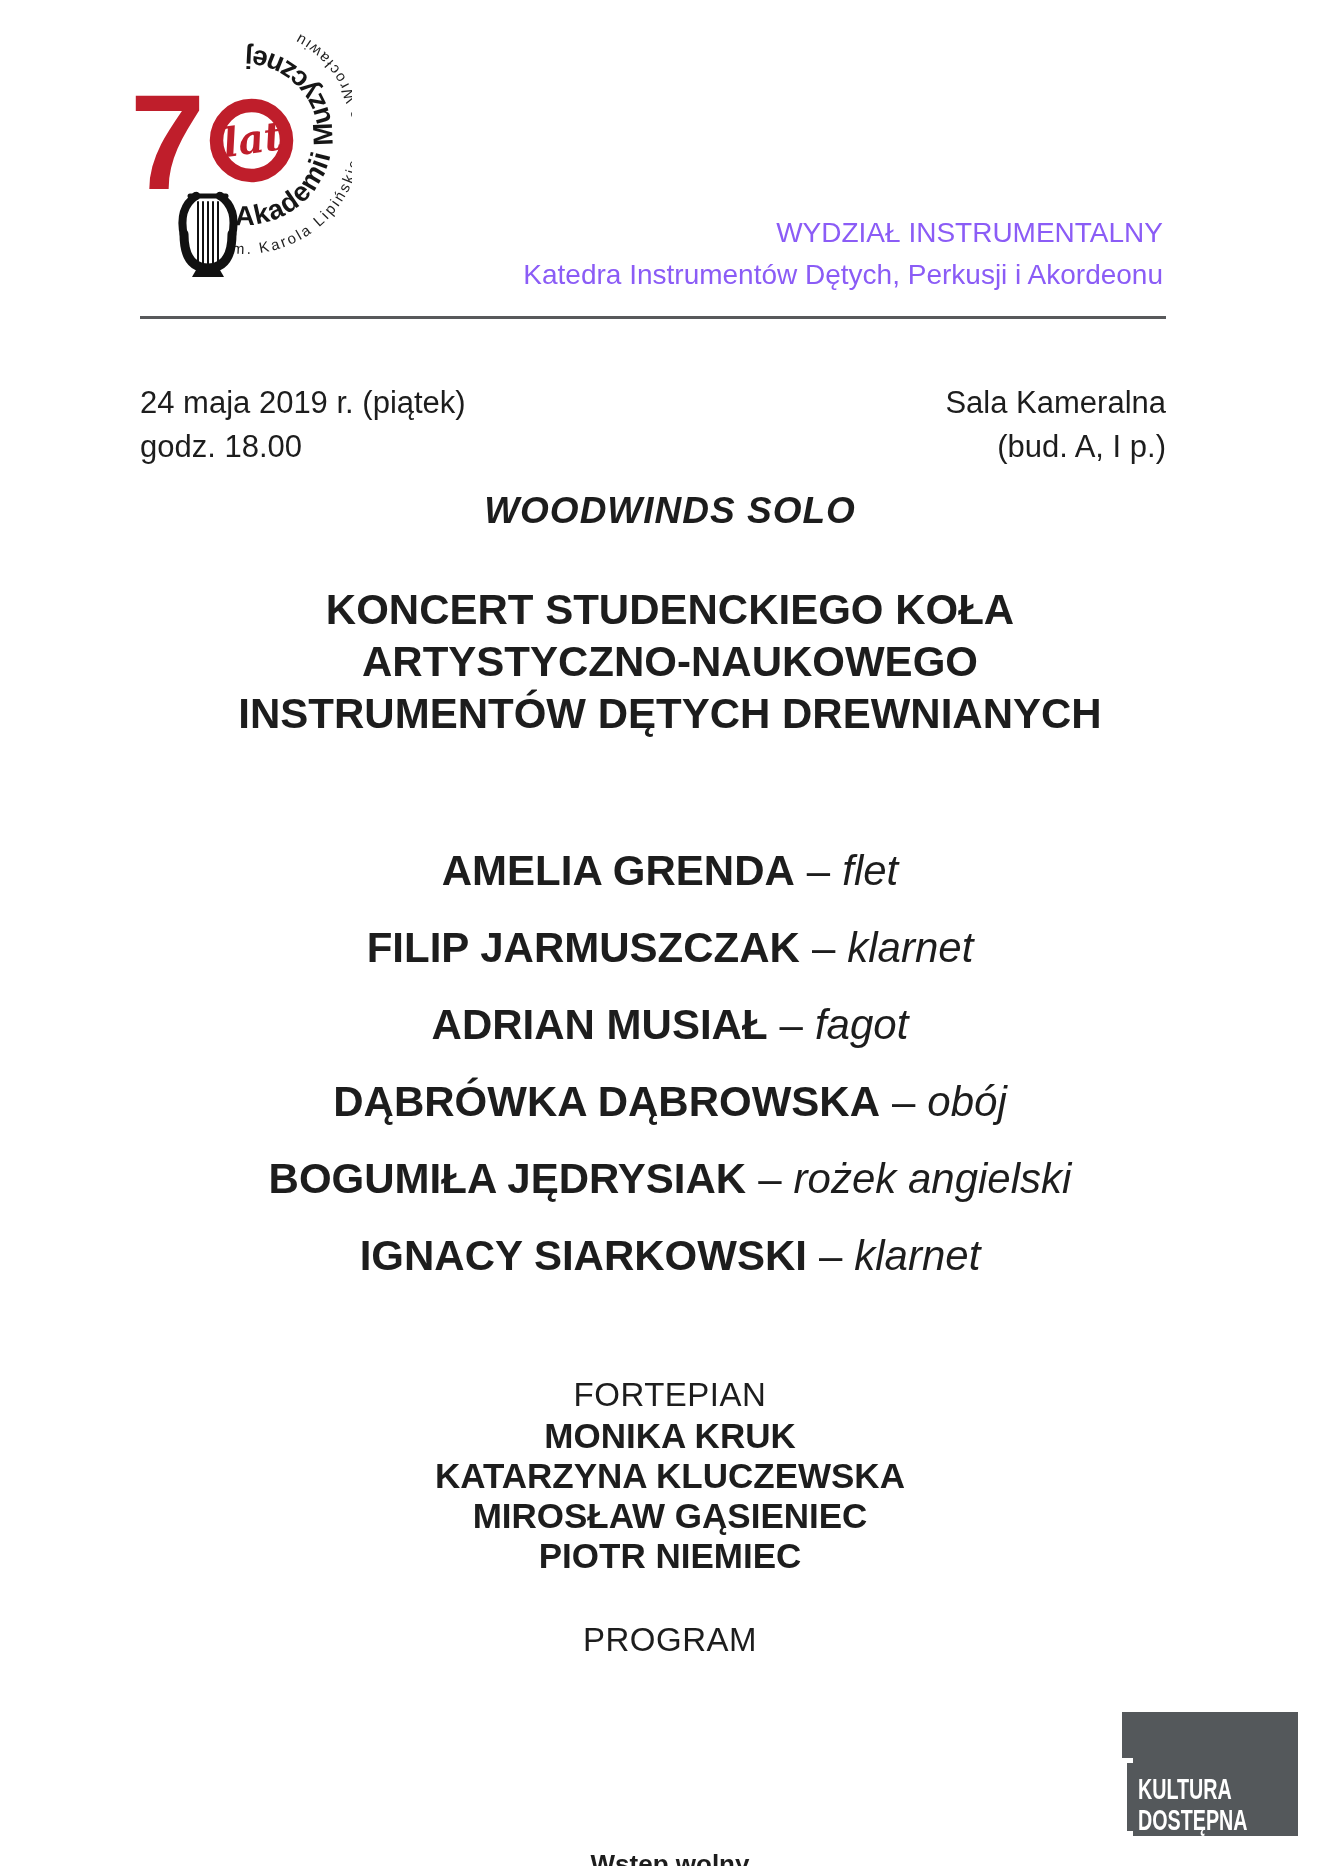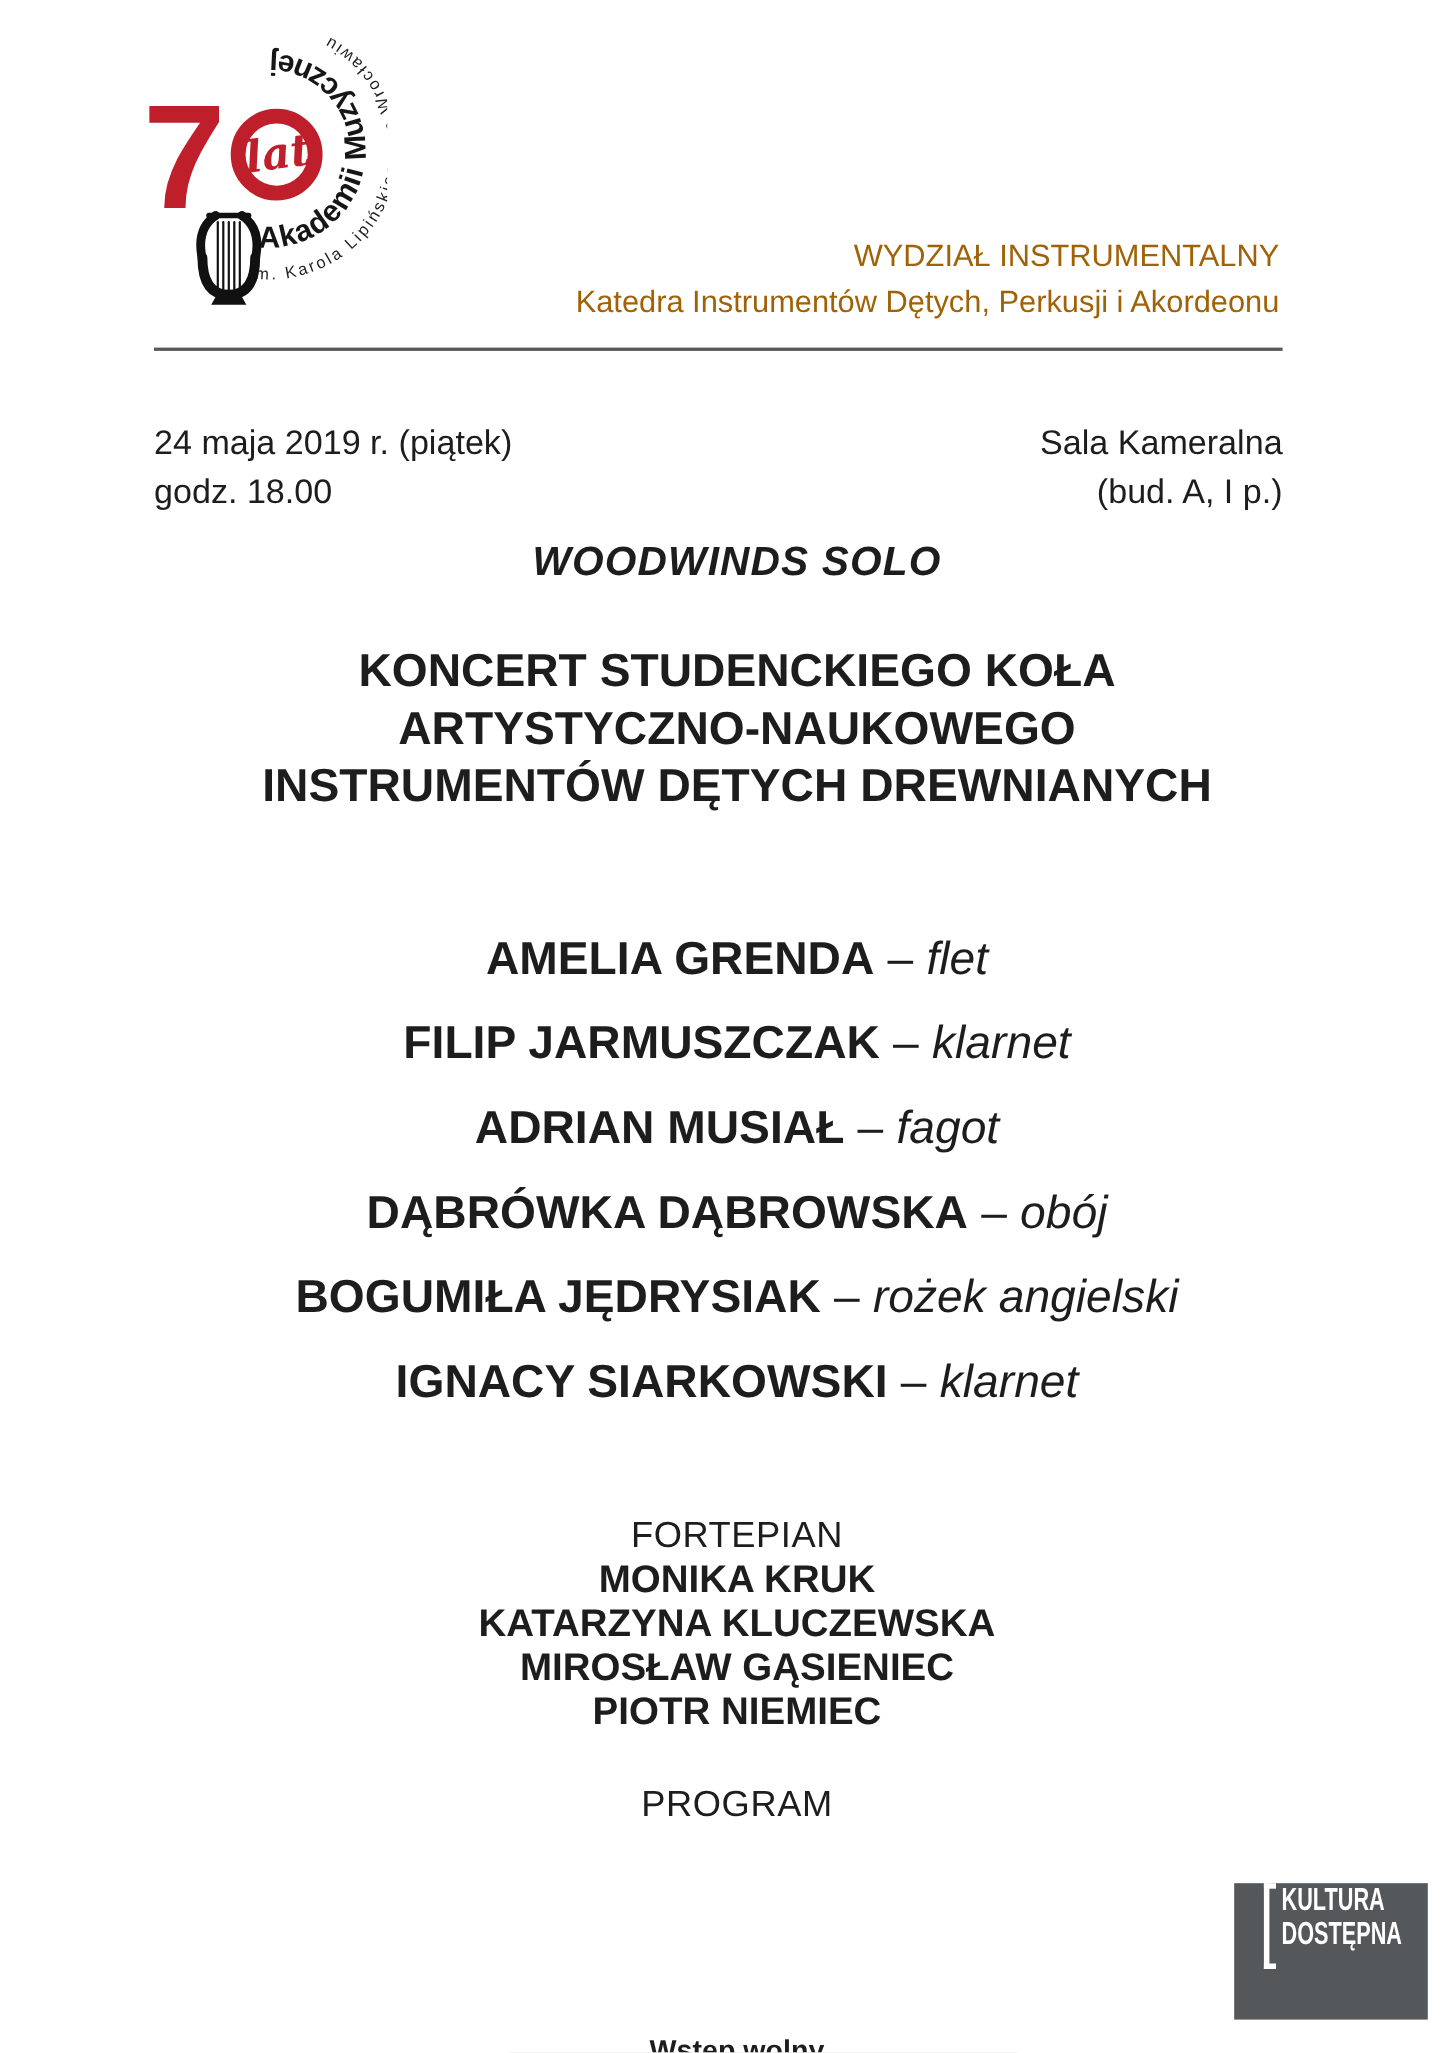--- a/index.html
+++ b/index.html
@@ -6,21 +6,21 @@
   .page{
     position:relative;width:1320px;height:1866px;margin:0 auto;
     background:#ffffff;overflow:hidden;
     font-family:"Liberation Sans",sans-serif;color:#1d1d1d;
   }
   
   .logo-svg{position:absolute;left:92px;top:26px;width:260px;height:252px;}
   
   .dept{
     position:absolute;top:212px;right:157px;text-align:right;
-    font-size:28px;line-height:42px;color:#a16207;
+    font-size:28px;line-height:42px;color:#8b5cf6;
   }
   .rule{
     position:absolute;top:316px;left:140px;right:154px;height:3px;
     background:#58595b;
   }
   .info-row{
     position:absolute;top:334px;left:140px;right:154px;
     display:flex;justify-content:space-between;
     font-size:31px;line-height:44px;margin-top:47px;
   }
@@ -36,21 +36,21 @@
   .perf-instr{font-style:italic;}
   .section-heading{font-size:33px;font-weight:normal;letter-spacing:0.5px;}
   .fortepian-heading{top:1376px;}
   .piano-names{top:1416px;font-size:35px;font-weight:bold;line-height:40px;}
   .program-heading{top:1621px;}
   .program-lines{top:1659px;font-size:32px;font-weight:bold;line-height:40px;}
   .admission{top:1849px;font-size:26px;font-weight:bold;}
   
   .badge{
     position:absolute;left:1122px;top:1712px;width:176px;height:124px;
-    display:flex;align-items:flex-start;box-sizing:border-box;padding-left:27px;
+    display:flex;align-items:flex-end;box-sizing:border-box;
   }
   .badge-bracket{
     width:11px;height:78px;box-sizing:border-box;
     border-left:5px solid #fff;border-top:5px solid #fff;border-bottom:5px solid #fff;
     flex:none;
   }
   .badge-text{
     margin-left:5px;color:#fff;font-weight:bold;font-size:29px;line-height:31px;
     transform:scaleX(0.68);transform-origin:left center;white-space:nowrap;
   }

